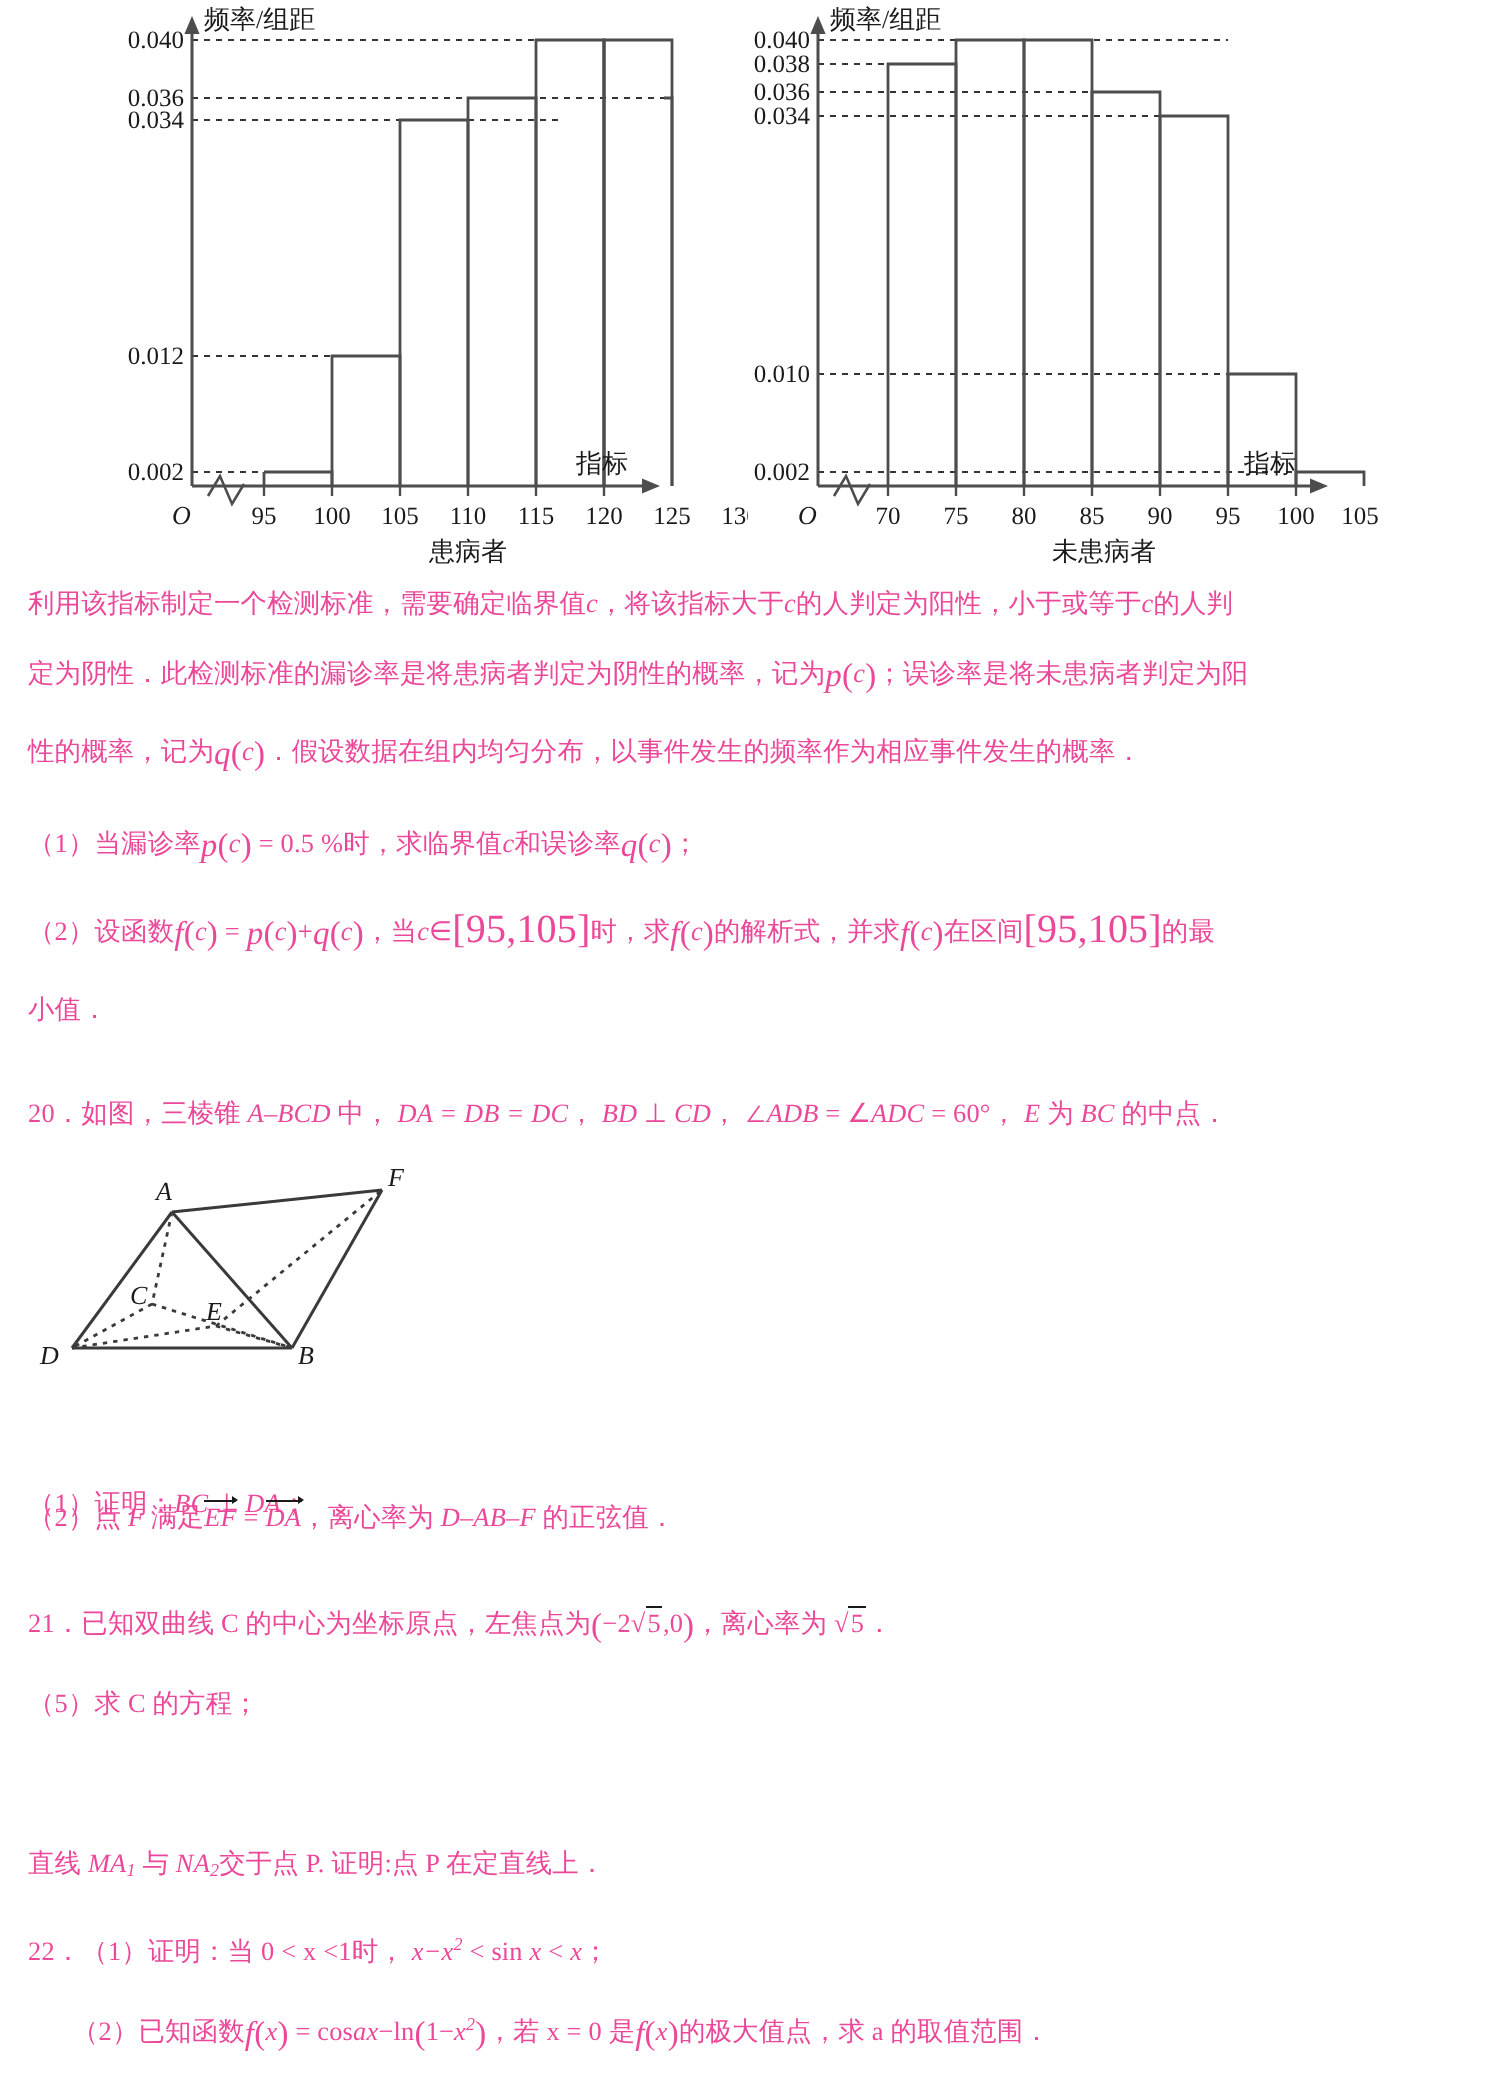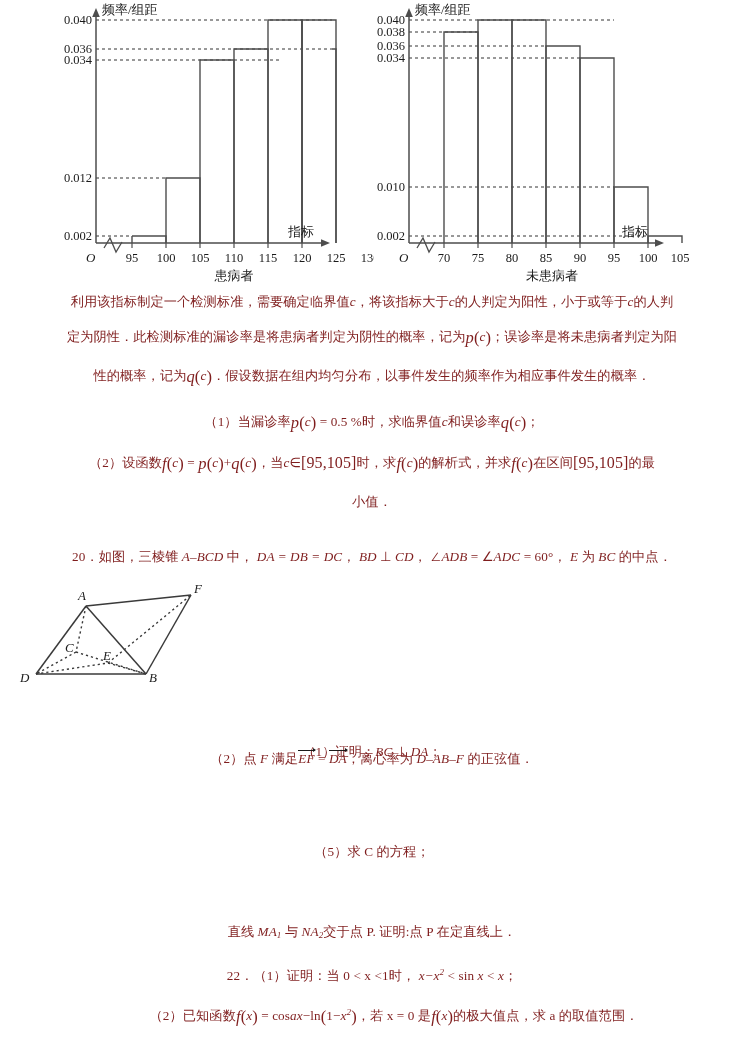--- a/index.html
+++ b/index.html
@@ -18,37 +18,36 @@
   .axis-title{font-family:"Liberation Serif",serif;font-size:13px;fill:#1a1a1a;}
   .tick-lbl{font-family:"Liberation Serif",serif;font-size:12.5px;fill:#1a1a1a;}
   .ylbl{font-family:"Liberation Serif",serif;font-size:12.5px;fill:#1a1a1a;}
   .olbl{font-family:"Liberation Serif",serif;font-size:13px;font-style:italic;fill:#1a1a1a;}
   .cap{font-family:"Liberation Serif",serif;font-size:13px;fill:#1a1a1a;}
 
   
   .txt{
     position:absolute;left:14px;width:716px;
     font-size:13.2px;line-height:1.0;
-    color:#7f1d1d;
+    color:#ec4899;
     letter-spacing:0.1px;
-    text-align:center;
   }
   .para{margin:0 0 0 0;}
   i.mi{font-family:"Liberation Serif",serif;font-style:italic;}
   .vecarrow{position:relative;display:inline-block;}
   .vecarrow::before{
     content:"";position:absolute;left:0;right:0;top:-2px;height:1px;background:#1a1a1a;
   }
   .vecarrow::after{
     content:"";position:absolute;right:-1px;top:-4px;
     border-left:3px solid #1a1a1a;border-top:2px solid transparent;border-bottom:2px solid transparent;
   }
   sub.sb{font-size:9px;vertical-align:-2px;font-style:italic;}
   sup.sp{font-size:9px;vertical-align:5px;font-style:italic;}
-  .brk{font-size:16px;vertical-align:-1px;}
+  .brk{font-size:20px;vertical-align:-1px;}
   .bigp{font-size:16.5px;vertical-align:-2px;font-style:normal;}
 
   .geo{position:absolute;left:0;}
 </style>
 </head>
 <body>
 
 <div class="page">
 
   <div class="charts">
@@ -240,20 +239,25 @@
       <span>（1）证明：</span><i class="mi">BC&nbsp;</i><span>⊥</span><i class="mi">&nbsp;DA</i><span>；</span>
     </p>
   </div>
 
   <div class="txt" style="top:752px;">
     <p class="para">
       <span>（2）点</span><i class="mi">&nbsp;F&nbsp;</i><span>满足</span><i class="mi vecarrow">EF</i><span> = </span><i class="mi vecarrow">DA</i><span>，离心率为</span><i class="mi">&nbsp;D–AB–F&nbsp;</i><span>的正弦值．</span>
     </p>
   </div>
 
+  <div class="txt" style="top:805px;">
+    <p class="para">
+      <span>21．已知双曲线 C 的中心为坐标原点，左焦点为</span><span class="bigp">(</span><span>−2</span><span>√<span style="border-top:1px solid #1a1a1a;padding:0 1px;">5</span></span><span>,0</span><span class="bigp">)</span><span>，离心率为</span><span>&nbsp;√<span style="border-top:1px solid #1a1a1a;padding:0 1px;">5</span></span><span>．</span>
+    </p>
+  </div>
 
   <div class="txt" style="top:845px;">
     <p class="para">（5）求 C 的方程；</p>
   </div>
 
 
   <div class="txt" style="top:925px;">
     <p class="para">
       <span>直线</span><i class="mi">&nbsp;MA<sub class="sb">1</sub>&nbsp;</i><span>与</span><i class="mi">&nbsp;NA<sub class="sb">2</sub></i><span>交于点 P. 证明:点 P 在定直线上．</span>
     </p>

